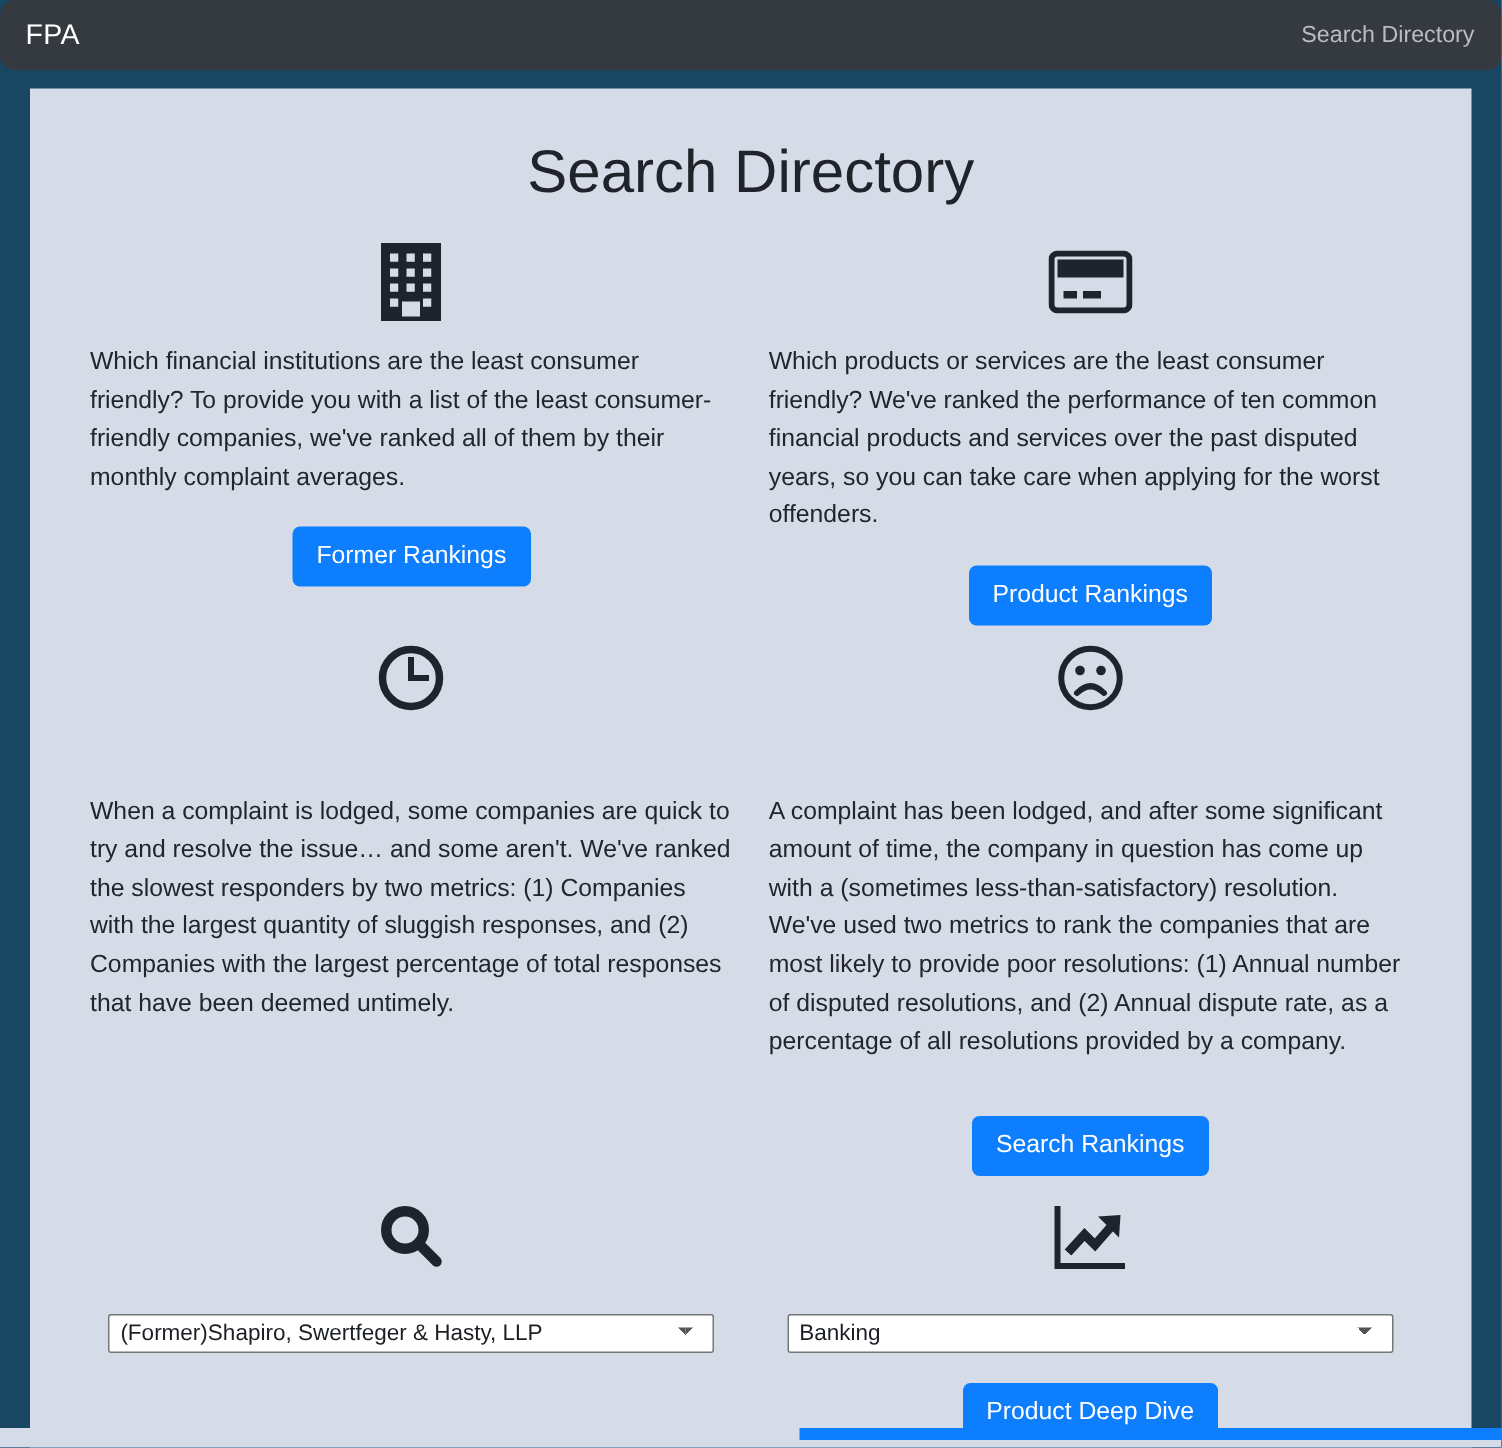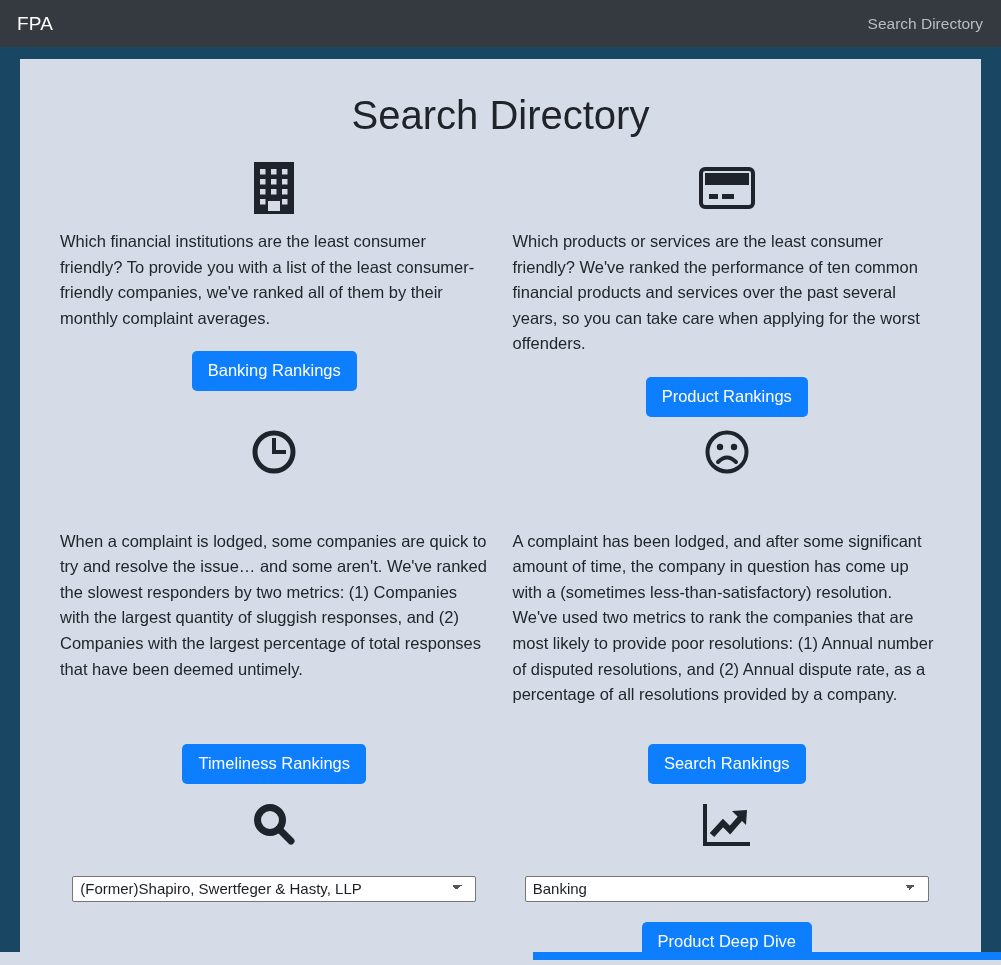--- a/index.html
+++ b/index.html
@@ -14,20 +14,21 @@
   }
 
   
   .navbar {
     height: 47px;
     background: #343a40;
     display: flex;
     align-items: center;
     justify-content: space-between;
     padding: 0 17px 0 17px;
+    border-radius: 10px;
   }
   .brand {
     color: #ffffff;
     font-size: 19px;
     letter-spacing: .2px;
     line-height: 1;
   }
   .nav-link {
     color: #b9bdc1;
     font-size: 15.5px;
@@ -197,54 +198,51 @@
                 <rect x="18" y="28" width="5.5" height="5.5"></rect>
                 <rect x="29" y="28" width="5.5" height="5.5"></rect>
               <rect x="7" y="38" width="5.5" height="5.5"></rect>
                 <rect x="29" y="38" width="5.5" height="5.5"></rect>
               <rect x="15" y="40" width="12" height="10"></rect>
             </g>
           </svg>
         </div>
         <p class="blurb">Which financial institutions are the least consumer friendly? To provide you with a list of the least consumer-friendly companies, we've ranked all of them by their monthly complaint averages.</p>
         <div class="btn-wrap">
-          <button class="btn">Banking Rankings</button>
+          <button class="btn">Former Rankings</button>
         </div>
       </div>
 
       <div class="col">
         <div class="icon-wrap">
           <svg class="ico" width="56" height="42" viewBox="0 0 56 42" aria-hidden="true">
             <rect x="2" y="2" width="52" height="38" rx="4" ry="4" fill="none" stroke="#1f232b" stroke-width="4"></rect>
             <rect x="6" y="6" width="44" height="12" fill="#1f232b"></rect>
             <rect x="10" y="27" width="9" height="5" fill="#1f232b"></rect>
             <rect x="23" y="27" width="12" height="5" fill="#1f232b"></rect>
           </svg>
         </div>
-        <p class="blurb">Which products or services are the least consumer friendly? We've ranked the performance of ten common financial products and services over the past several years, so you can take care when applying for the worst offenders.</p>
+        <p class="blurb">Which products or services are the least consumer friendly? We've ranked the performance of ten common financial products and services over the past disputed years, so you can take care when applying for the worst offenders.</p>
         <div class="btn-wrap">
           <button class="btn">Product Rankings</button>
         </div>
       </div>
 
     </div>
 
     <div class="row row-2">
 
       <div class="col">
         <div class="icon-wrap">
           <svg class="ico" width="46" height="46" viewBox="0 0 46 46" aria-hidden="true">
             <circle cx="23" cy="23" r="19" fill="none" stroke="#1f232b" stroke-width="5"></circle>
             <path d="M23 11 L23 23 L33 23" fill="none" stroke="#1f232b" stroke-width="4" stroke-linecap="square"></path>
           </svg>
         </div>
         <p class="blurb">When a complaint is lodged, some companies are quick to try and resolve the issue… and some aren't. We've ranked the slowest responders by two metrics: (1) Companies with the largest quantity of sluggish responses, and (2) Companies with the largest percentage of total responses that have been deemed untimely.</p>
-        <div class="btn-wrap">
-          <button class="btn">Timeliness Rankings</button>
-        </div>
       </div>
 
       <div class="col">
         <div class="icon-wrap">
           <svg class="ico" width="46" height="46" viewBox="0 0 46 46" aria-hidden="true">
             <circle cx="23" cy="23" r="19.5" fill="none" stroke="#1f232b" stroke-width="4"></circle>
             <circle cx="16" cy="18" r="3.2" fill="#1f232b"></circle>
             <circle cx="30" cy="18" r="3.2" fill="#1f232b"></circle>
             <path d="M14 33 Q23 24 32 33" fill="none" stroke="#1f232b" stroke-width="4" stroke-linecap="round"></path>
           </svg>

